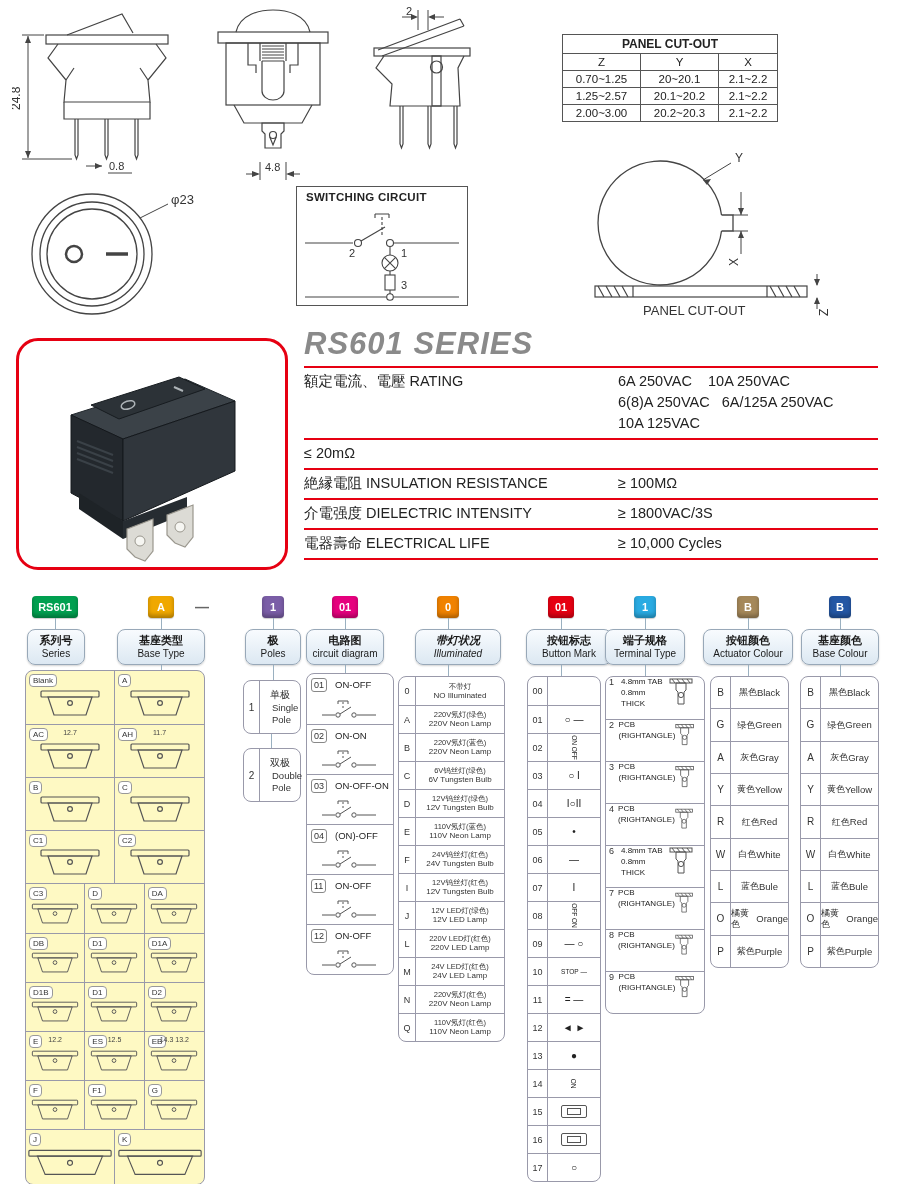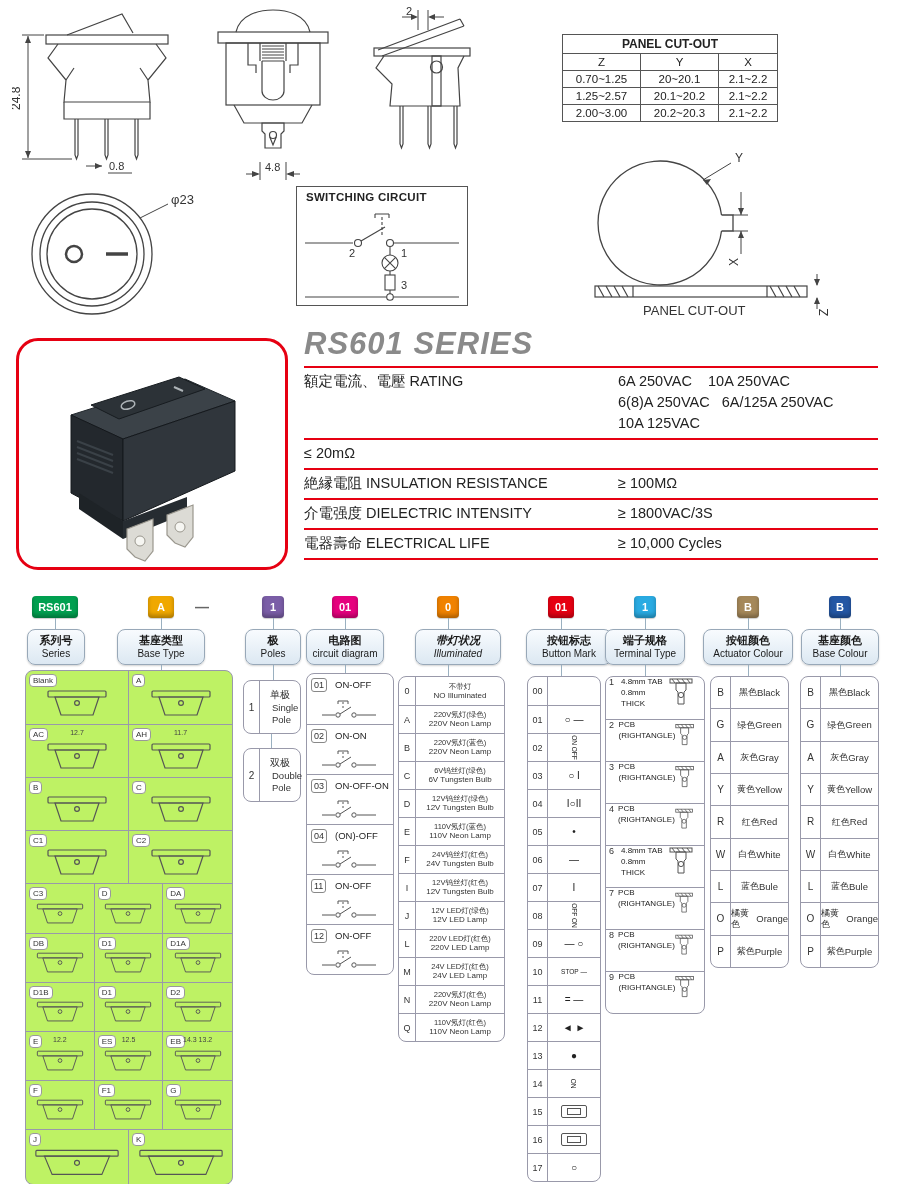--- a/index.html
+++ b/index.html
@@ -27,21 +27,21 @@
   .chip{position:absolute;top:596px;height:22px;border-radius:4px;color:#fff;font-weight:bold;font-size:11px;line-height:22px;text-align:center;box-shadow:inset 0 -3px 4px rgba(0,0,0,.28), 0 1px 1px rgba(0,0,0,.2);}
   .vl{position:absolute;width:0;border-left:1px solid #9ab0c0;}
   .lbl{position:absolute;top:629px;height:36px;border:1px solid #98a8b8;border-radius:8px;background:linear-gradient(#f8fbfe,#dce8f2);display:flex;flex-direction:column;justify-content:center;align-items:center;box-shadow:0 1px 2px rgba(0,0,0,.18);}
   .lbl .cn{font-size:11px;font-weight:bold;color:#1a1a1a;line-height:1.2;}
   .lbl .en{font-size:10px;color:#1a1a1a;line-height:1.2;}
   
   .opt{position:absolute;border:1px solid #99a;border-radius:8px;background:#fff;overflow:hidden;}
   .opt div.row{display:flex;border-top:1px solid #99a;align-items:stretch;}
   .opt div.row:first-of-type{border-top:none;}
   
-  .bt-wrap{position:absolute;left:25px;top:670px;width:208px;border:1px solid #99a;border-radius:8px;background:#bef264;overflow:hidden;}
+  .bt-wrap{position:absolute;left:25px;top:670px;width:180px;border:1px solid #99a;border-radius:8px;background:#fef9c3;overflow:hidden;}
   .bt-grid2,.bt-grid3,.bt-gridw{display:grid;}
   .bt-grid2{grid-template-columns:1fr 1fr;}
   .bt-grid3{grid-template-columns:1fr 1fr 1fr;border-top:1px solid #99a;}
   .bt-gridw{grid-template-columns:1fr 1fr;border-top:1px solid #99a;}
   .bt-cell{position:relative;border-top:1px solid #99a;display:flex;align-items:flex-end;justify-content:center;padding-bottom:4px;}
   .bt-grid2 > div:nth-of-type(-n+2),.bt-grid3 > div:nth-of-type(-n+3),.bt-gridw > div:nth-of-type(-n+2){border-top:none;}
   .bt-grid2 > div:nth-of-type(odd),.bt-gridw > div:nth-of-type(odd){border-right:1px solid #99a;}
   .bt-grid3 > div:nth-of-type(3n+1),.bt-grid3 > div:nth-of-type(3n+2){border-right:1px solid #99a;}
   .bt-grid2 .bt-cell{height:53px;}
   .bt-grid3 .bt-cell{height:49px;}

